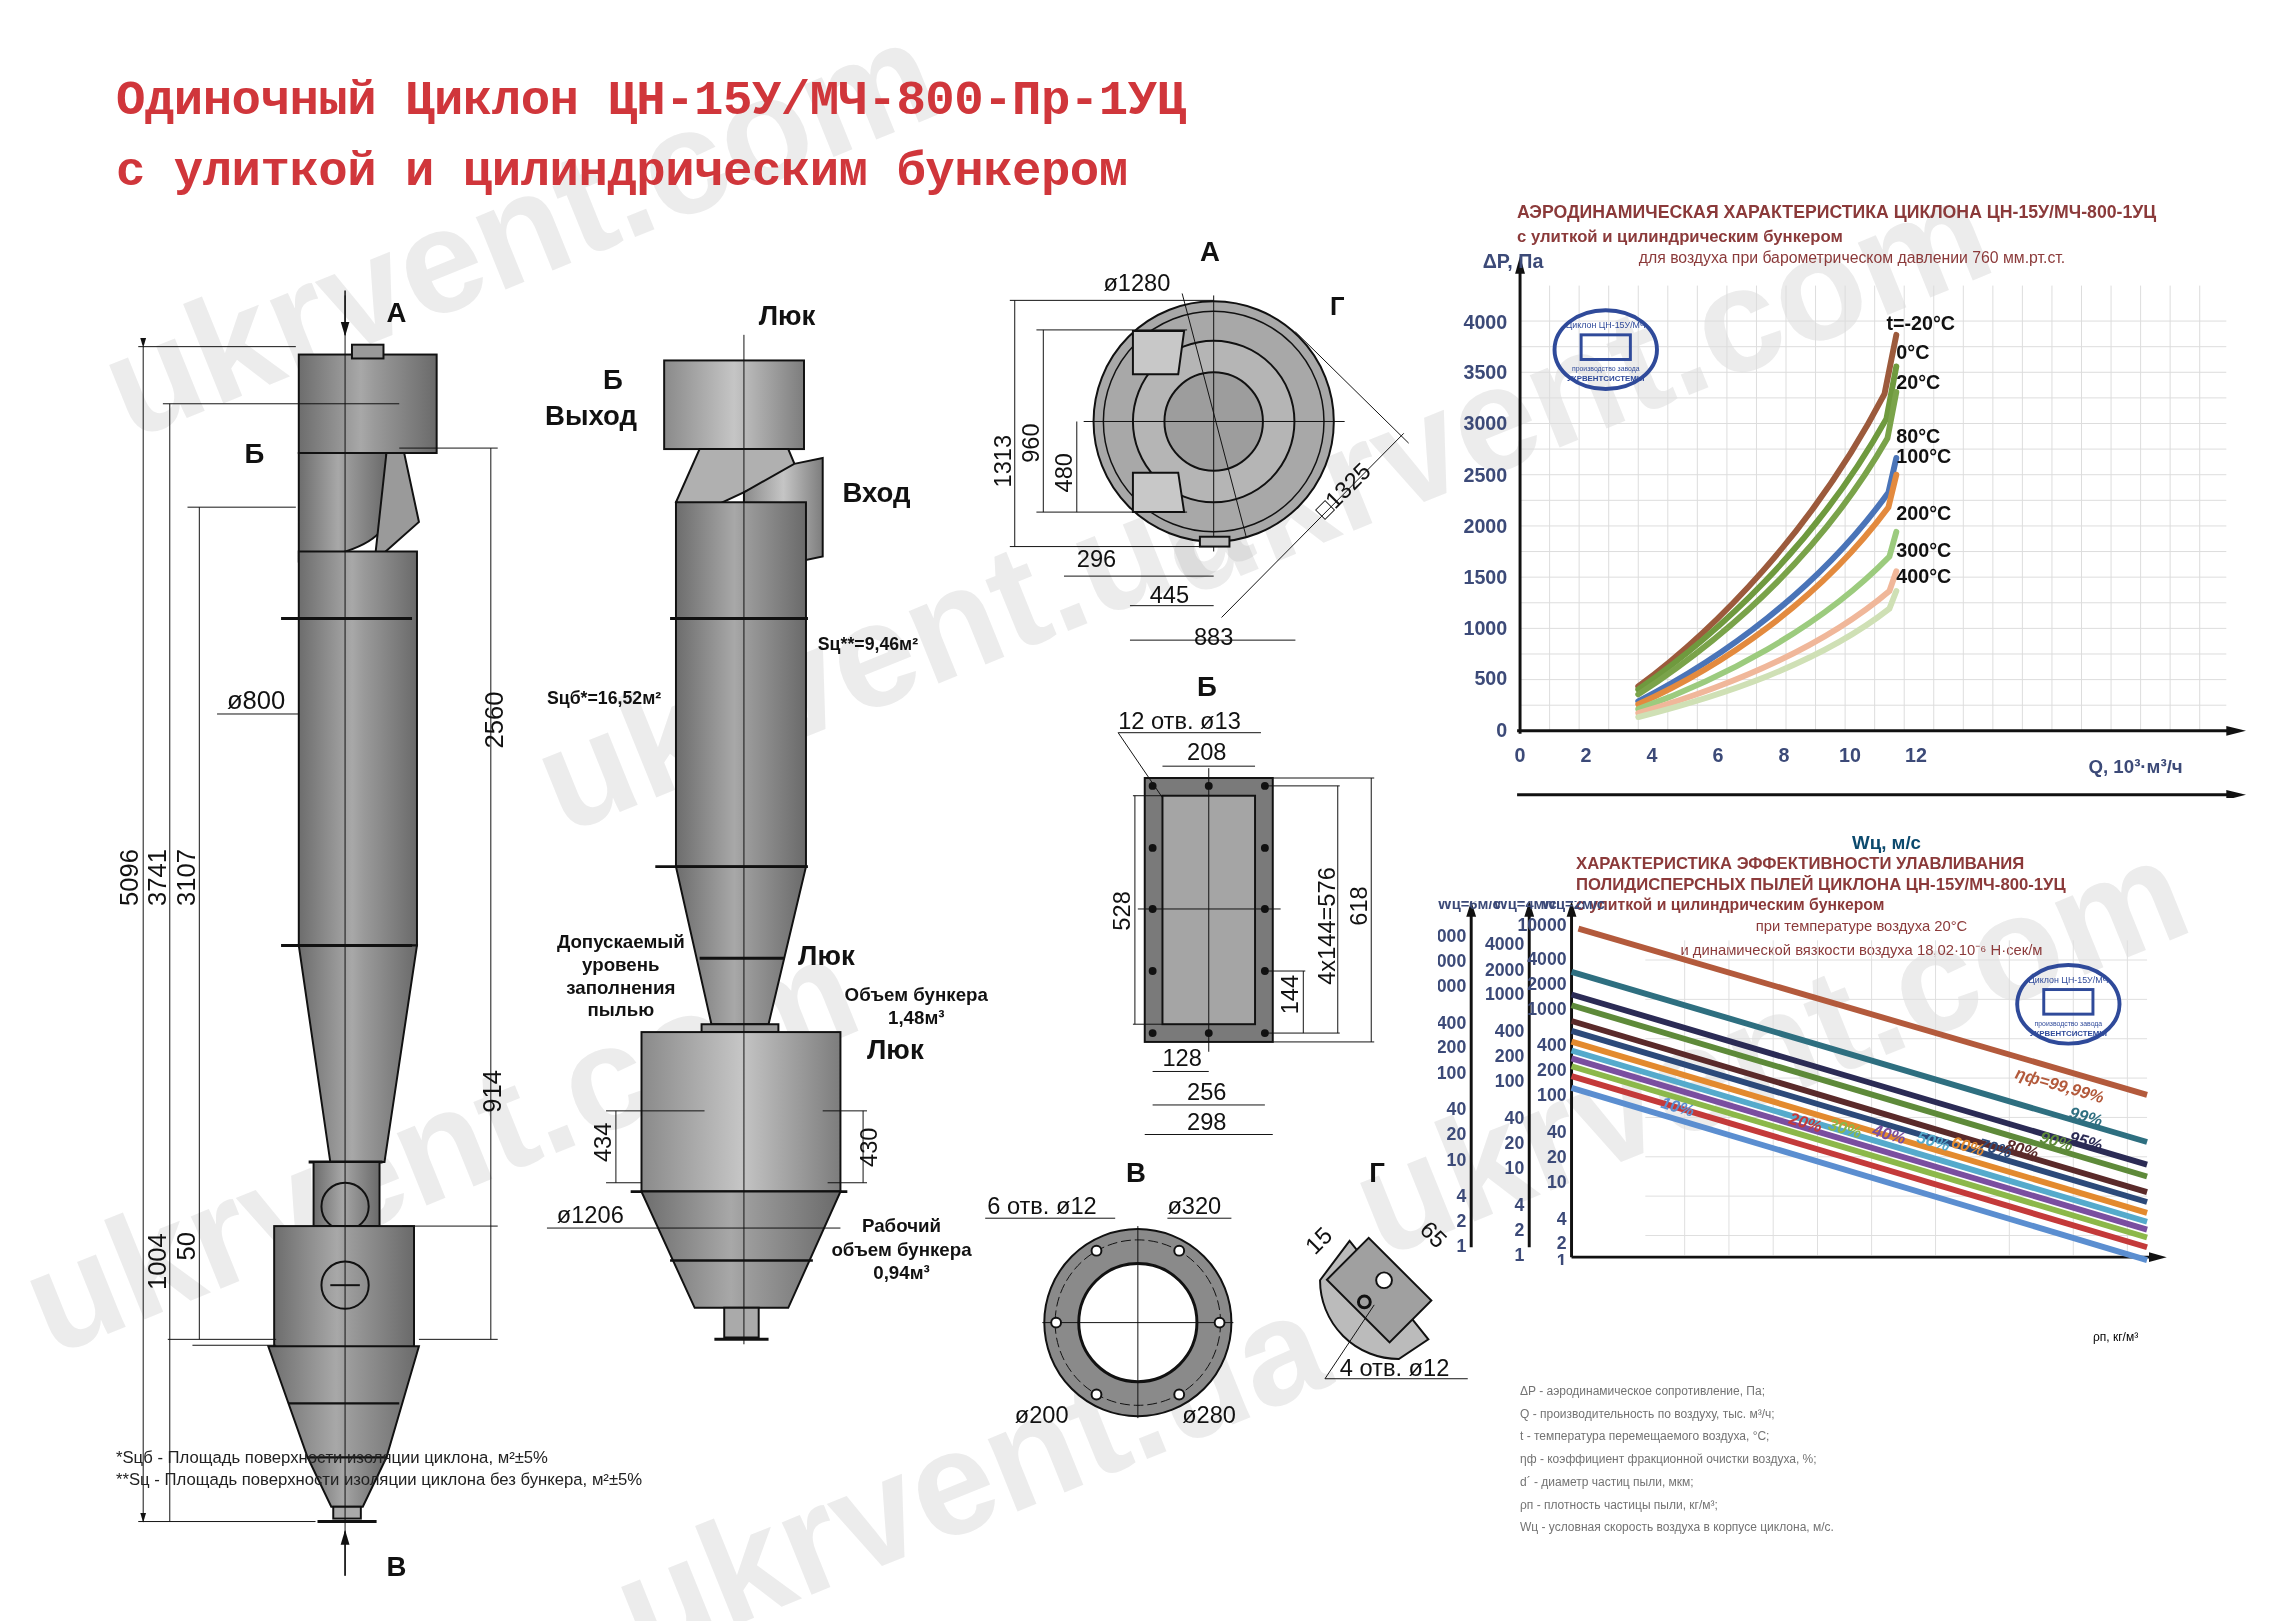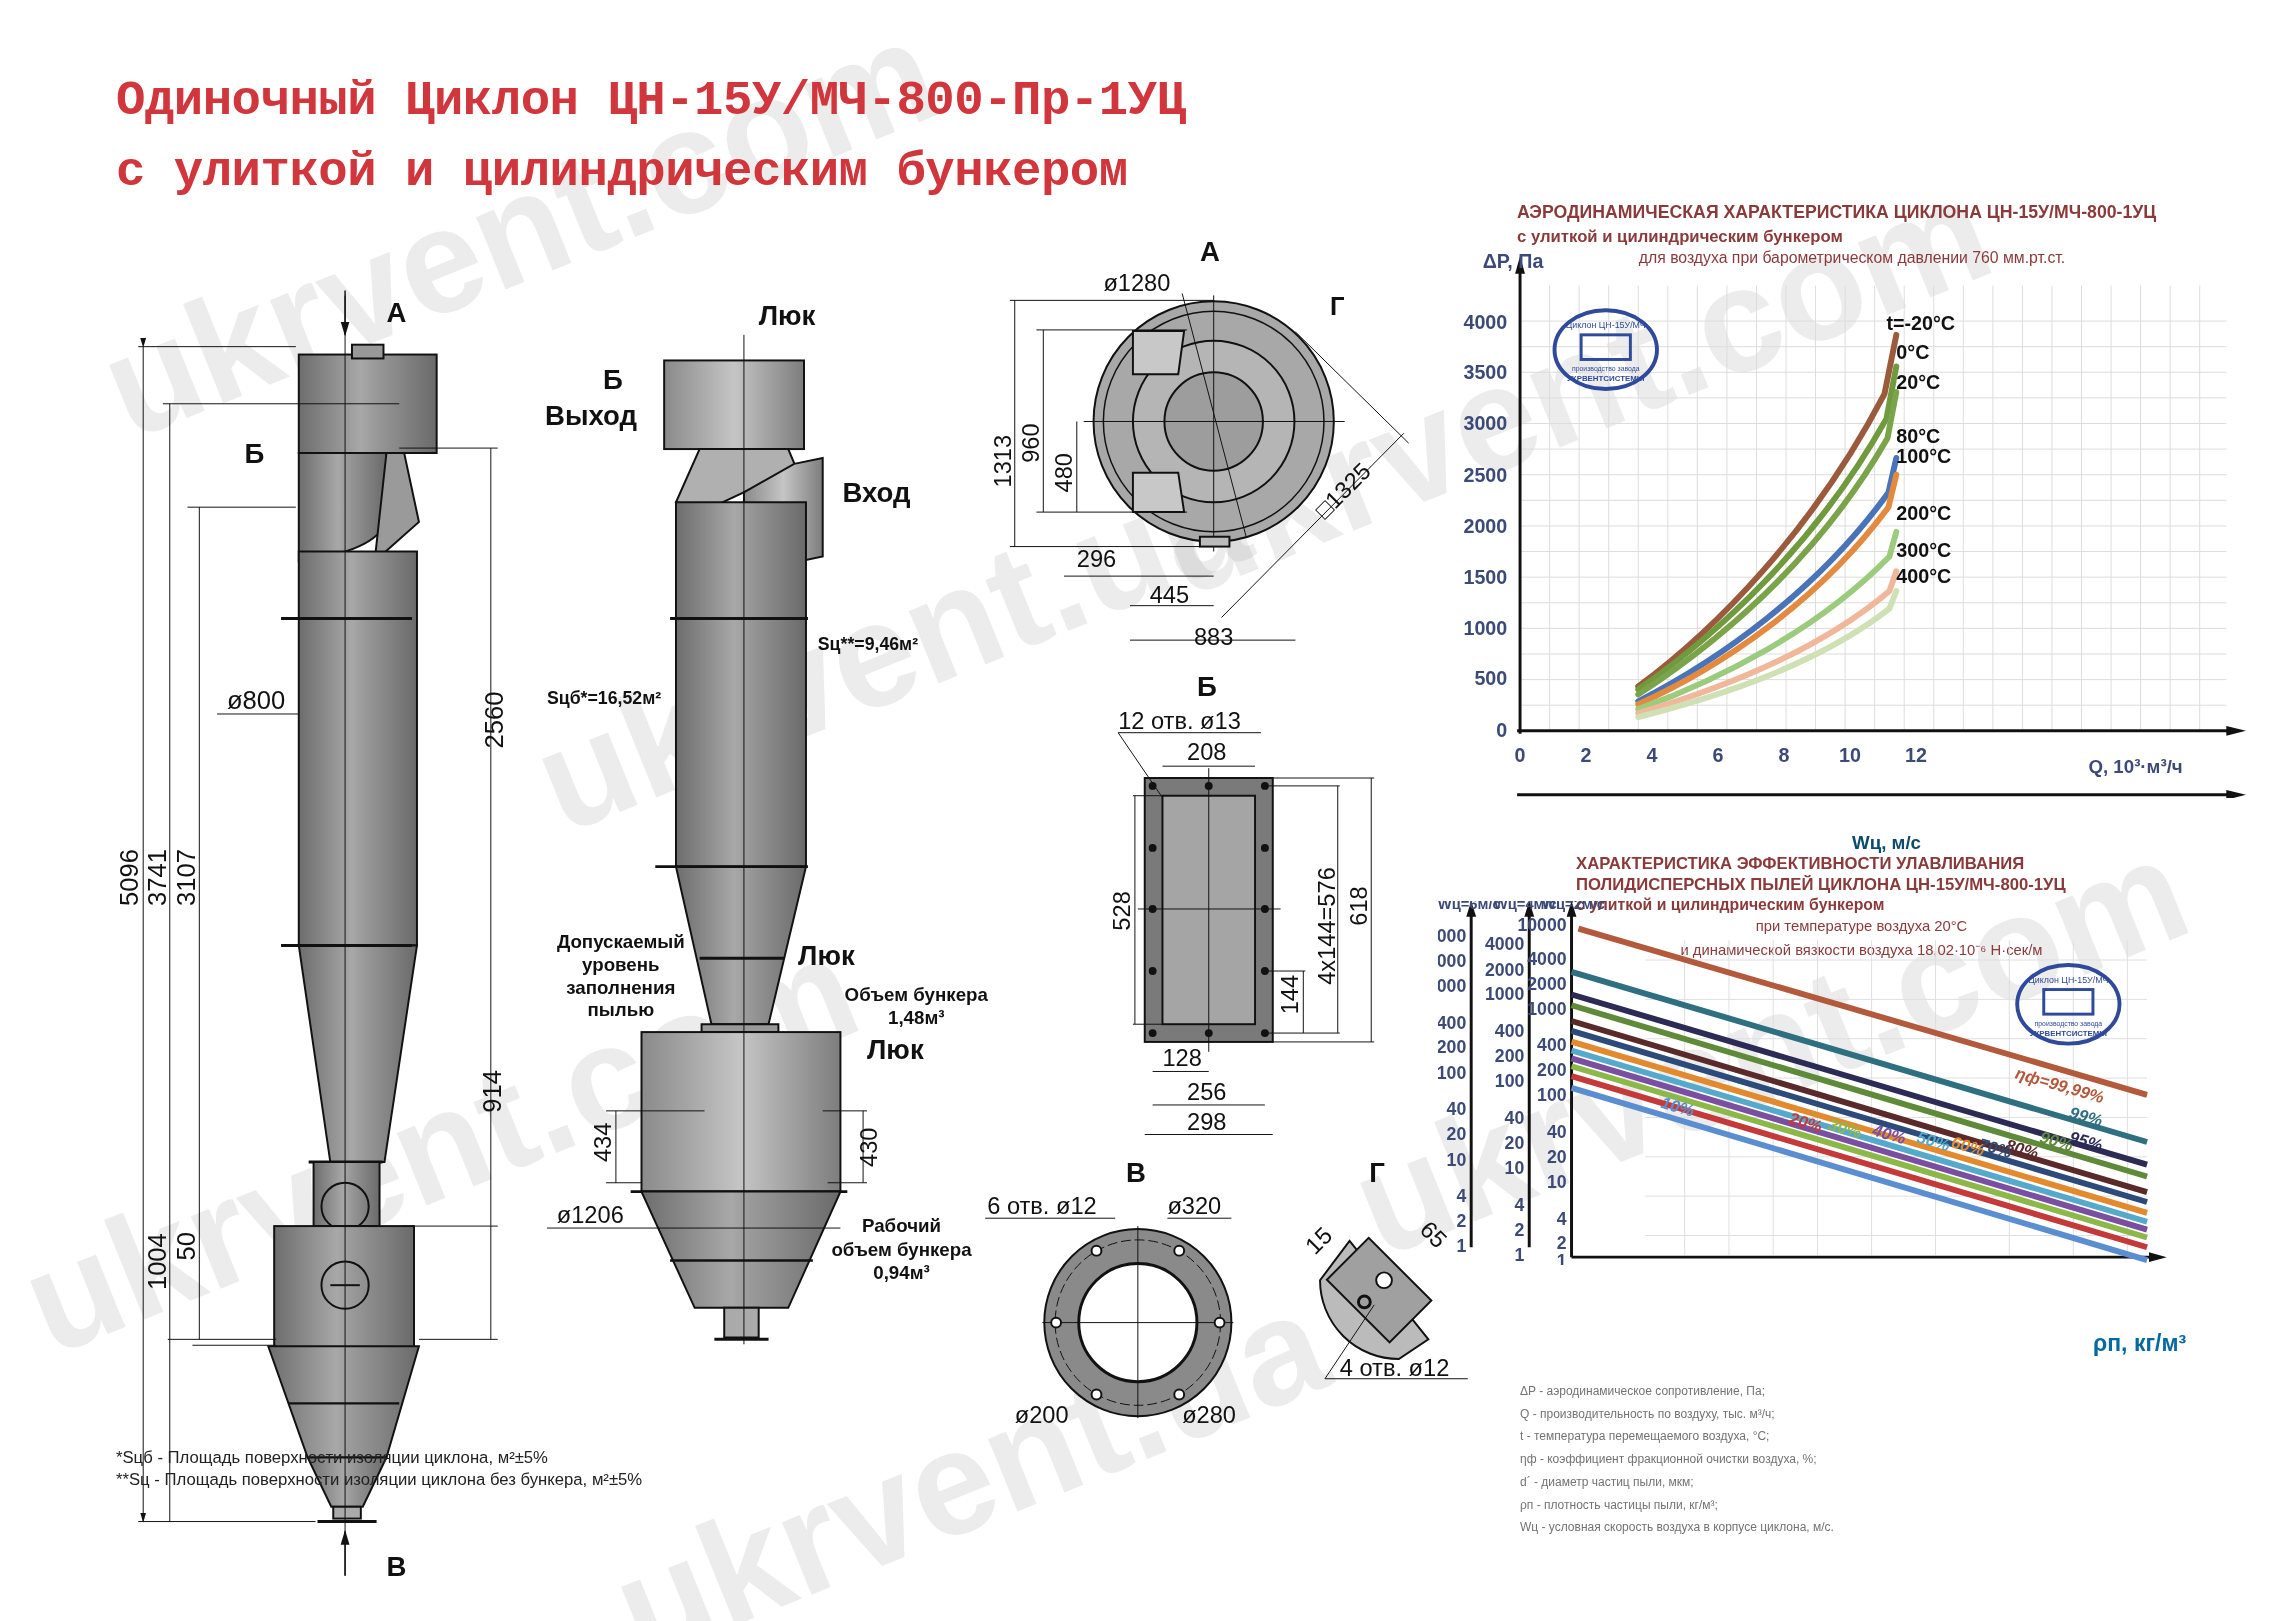--- a/index.html
+++ b/index.html
@@ -542,21 +542,21 @@
     <text x="225" y="210" fill="#5b8ed0" transform="rotate(16 225 210)">10%</text>
   </g>
   <g transform="translate(640,105)">
     <ellipse cx="0" cy="0" rx="52" ry="40" fill="none" stroke="#2f4a9a" stroke-width="4"></ellipse>
     <rect x="-25" y="-15" width="50" height="25" fill="none" stroke="#2f4a9a" stroke-width="3"></rect>
     <text x="0" y="-22" fill="#2f4a9a" font-size="9" text-anchor="middle">Циклон ЦН-15У/МЧ</text>
     <text x="0" y="22" fill="#2f4a9a" font-size="7" text-anchor="middle">производство завода</text>
     <text x="0" y="32" fill="#2f4a9a" font-size="8" font-weight="bold" text-anchor="middle">УКРВЕНТСИСТЕМЫ</text>
   </g>
 </svg>
-<div style="position:absolute;left:2093px;top:1330px;color:#0369a1;font-weight:bold;font-size:23px;">ρп, кг/м³</div>
+<div style="position:absolute;left:2093px;top:1330px;color:#000000;font-weight:normal;font-size:12px;">ρп, кг/м³</div>
 
 <div class="legend">
   <div>ΔP - аэродинамическое сопротивление, Па;</div>
   <div>Q - производительность по воздуху, тыс. м³/ч;</div>
   <div>t - температура перемещаемого воздуха, °С;</div>
   <div>ηф - коэффициент фракционной очистки воздуха, %;</div>
   <div>d´ - диаметр частиц пыли, мкм;</div>
   <div>ρп - плотность частицы пыли, кг/м³;</div>
   <div>Wц - условная скорость воздуха в корпусе циклона, м/с.</div>
 </div>

